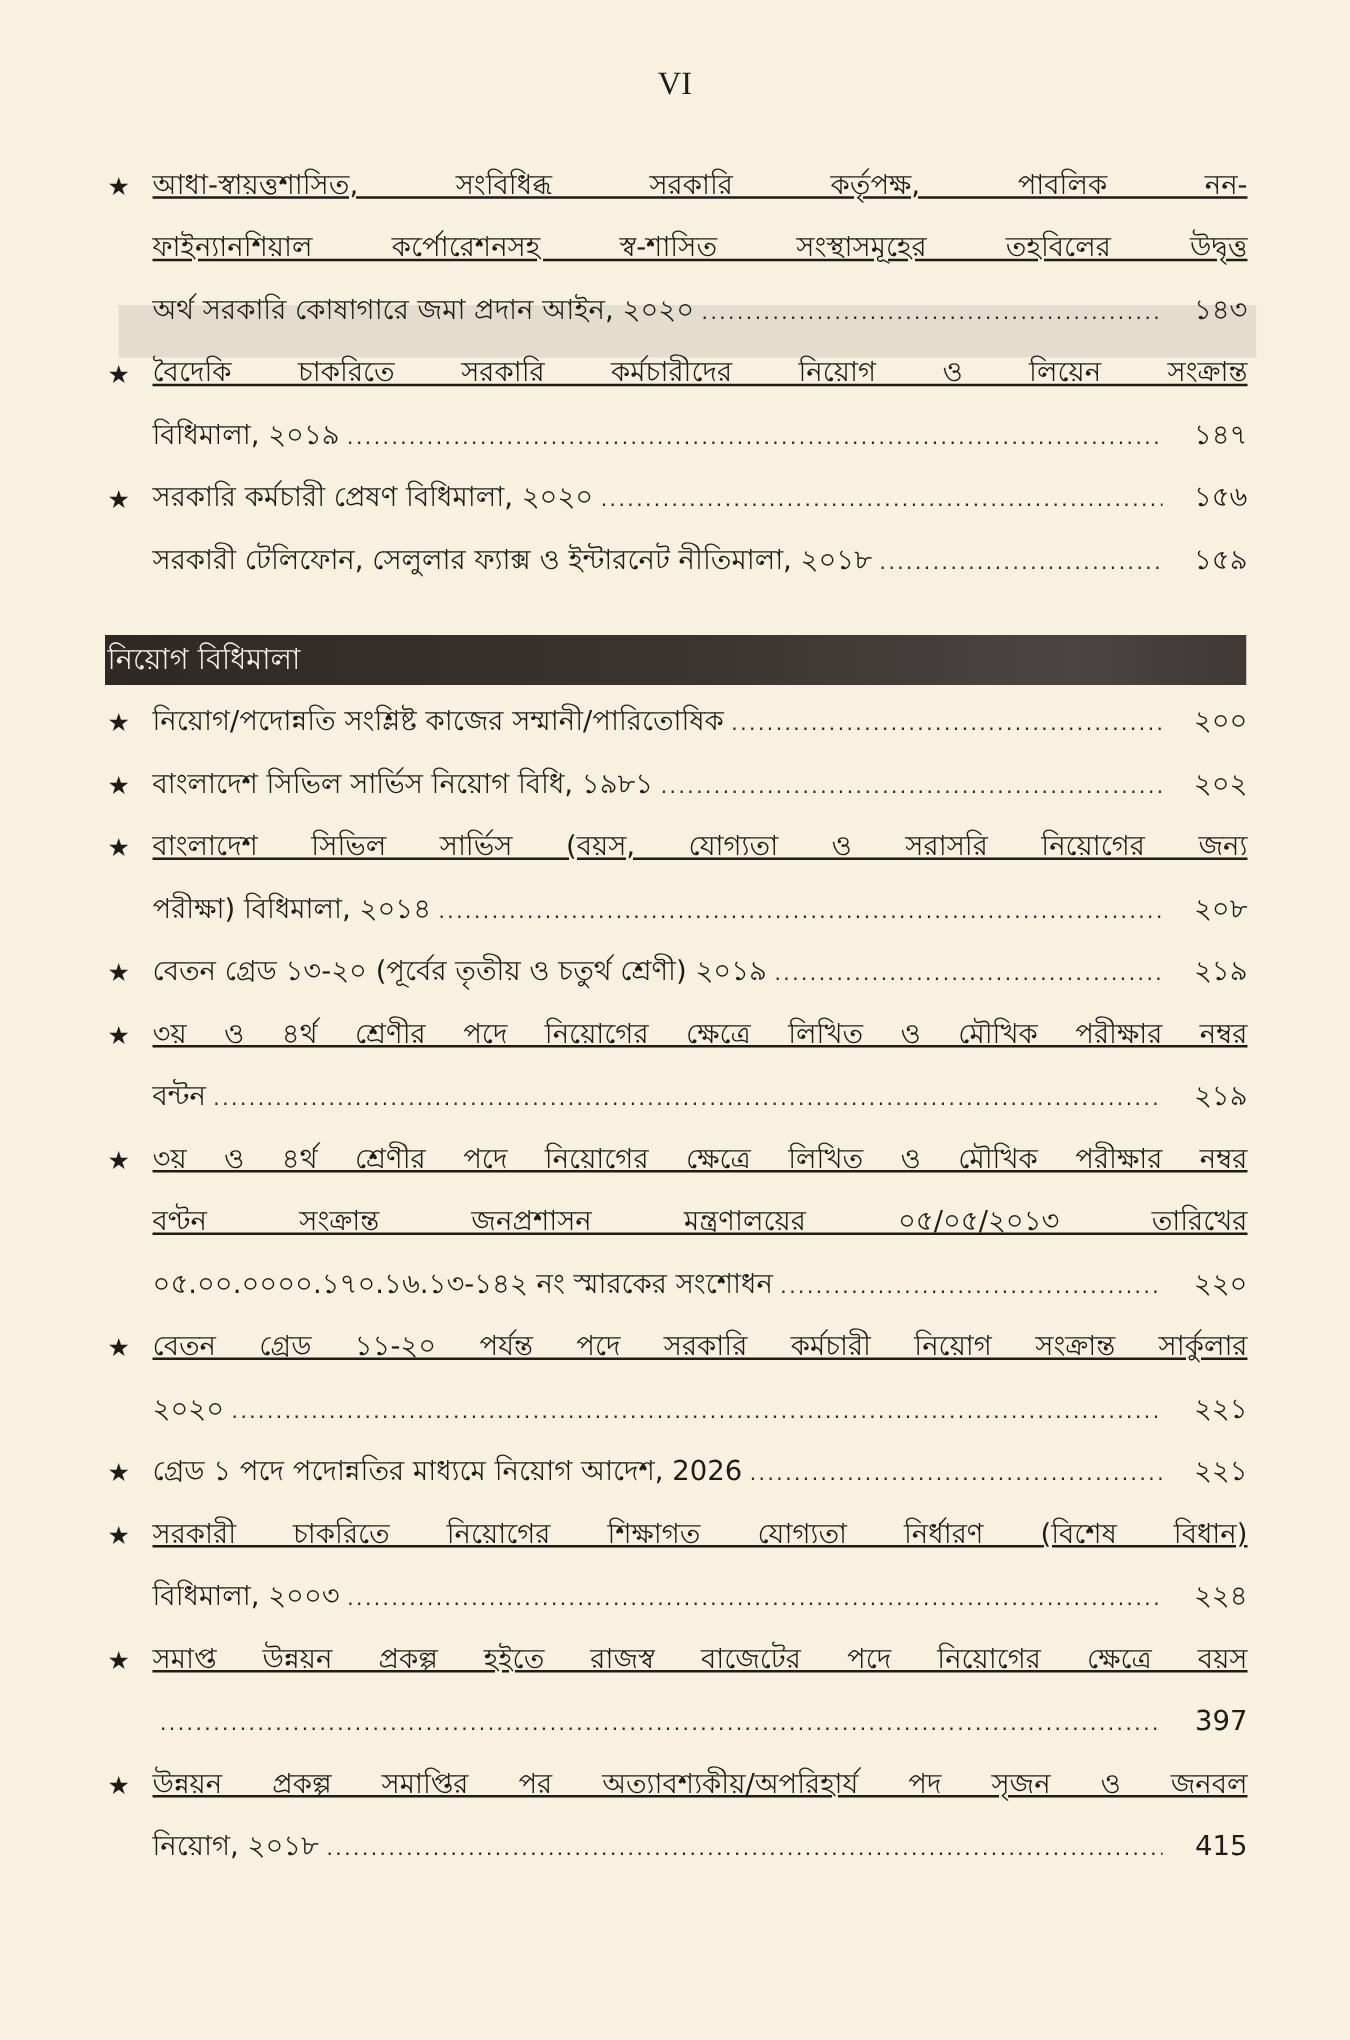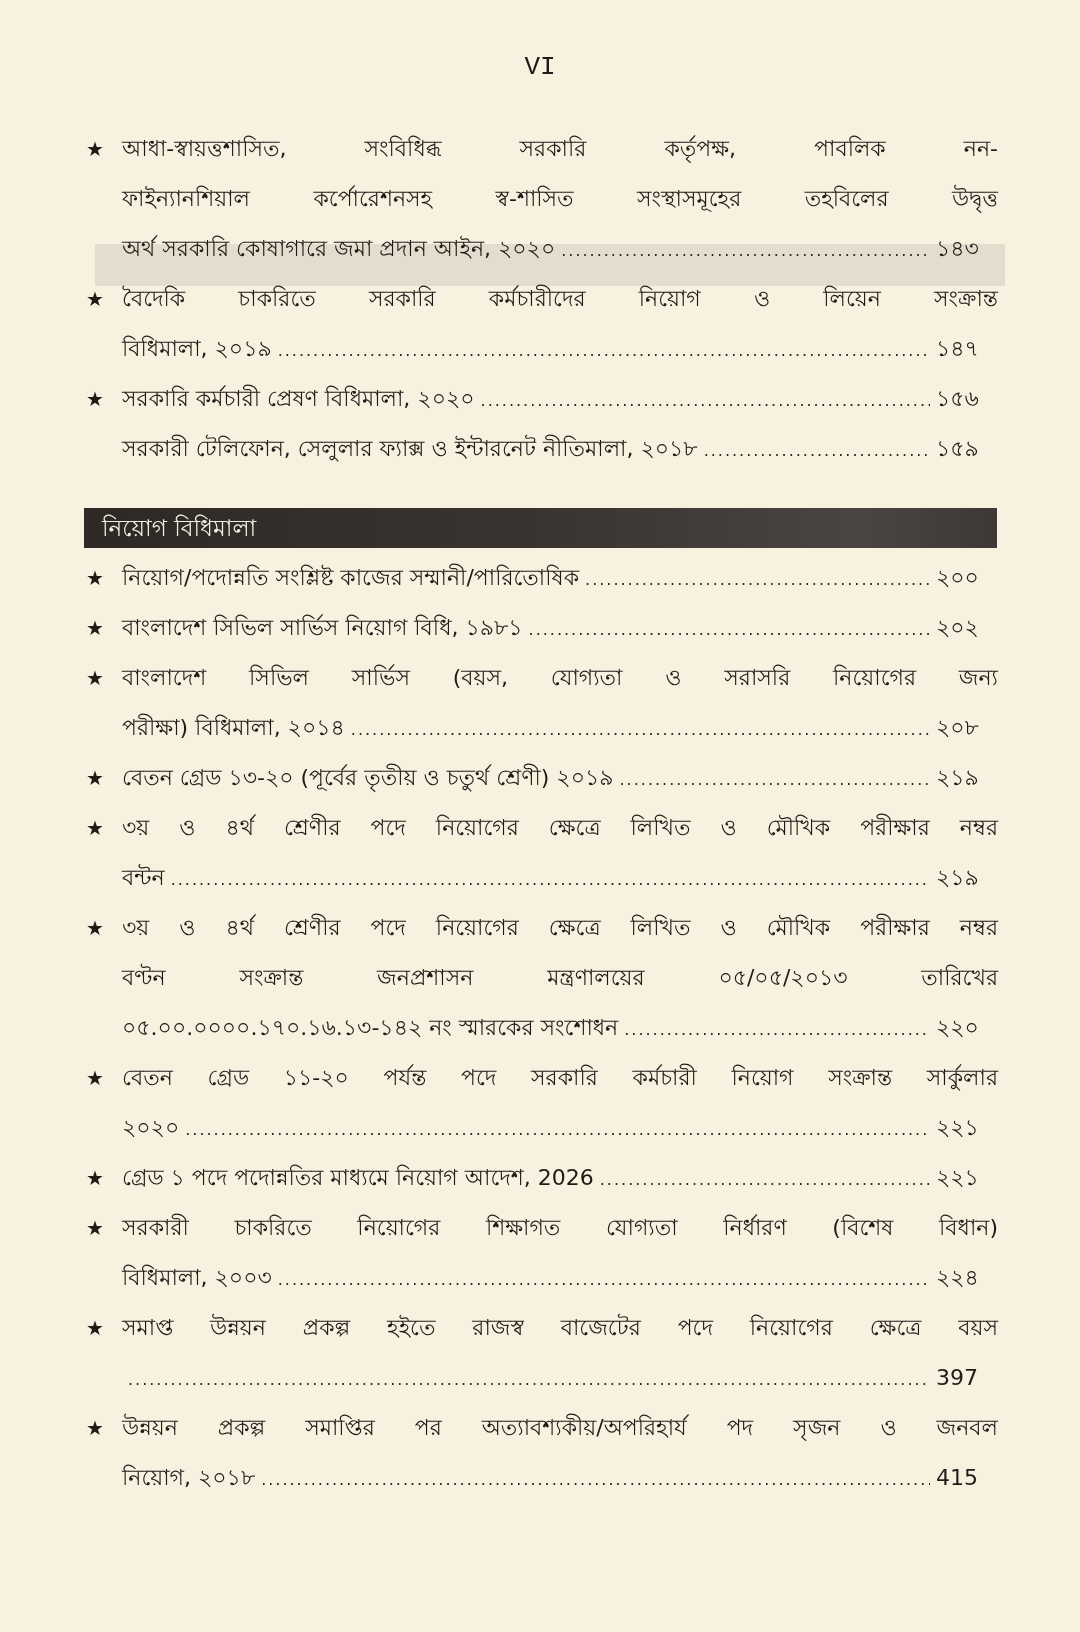--- a/index.html
+++ b/index.html
@@ -22,21 +22,21 @@
     width: 910px;
     height: 42px;
     background: rgba(140, 135, 125, 0.18);
   }
   .page-number {
     position: absolute;
     top: 52px;
     left: 0;
     width: 1080px;
     text-align: center;
-    font-family: Liberation Mono, monospace;
+    font-family: Liberation Serif, serif;
     font-size: 26px;
     color: #1e1b18;
   }
   .content {
     position: absolute;
     left: 86px;
     top: 124px;
     width: 912px;
   }
   .entry {
@@ -59,20 +59,21 @@
   }
   .text {
     position: absolute;
     left: 36px;
     right: 0;
     top: 0;
   }
   .text.justify {
     text-align: justify;
     text-align-last: justify;
+    text-decoration: underline;
   }
   .last-line {
     display: flex;
     align-items: baseline;
     position: absolute;
     left: 36px;
     right: 0;
     top: 0;
   }
   .last-line .t {
@@ -82,32 +83,33 @@
     flex: 1 1 auto;
     overflow: hidden;
     margin: 0 6px;
     letter-spacing: 2px;
     color: #2a2623;
     font-size: 16px;
   }
   .last-line .pg {
     flex: 0 0 auto;
     width: 62px;
+    text-align: right;
   }
   .section-header {
     position: absolute;
     left: 84px;
     top: 508px;
     width: 913px;
     height: 40px;
     background: linear-gradient(90deg, #2f2926 0%, #3a3431 50%, #4a4442 85%, #3e3836 100%);
     color: #f4efe6;
     font-size: 23px;
     line-height: 40px;
-    padding-left: 18px;
+    padding-left: 2px;
     box-sizing: border-box;
   }
 </style>
 </head>
 <body>
 
 <div class="bleed-band"></div>
 
 <div class="page-number">VI</div>
 

